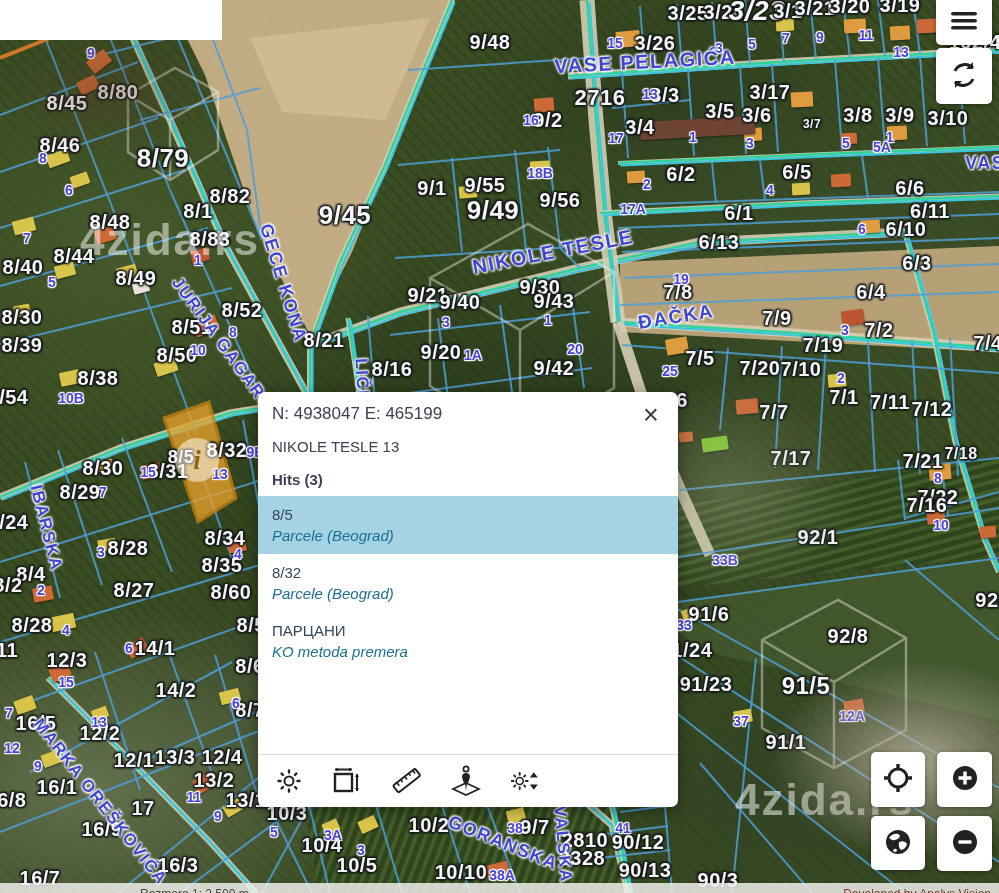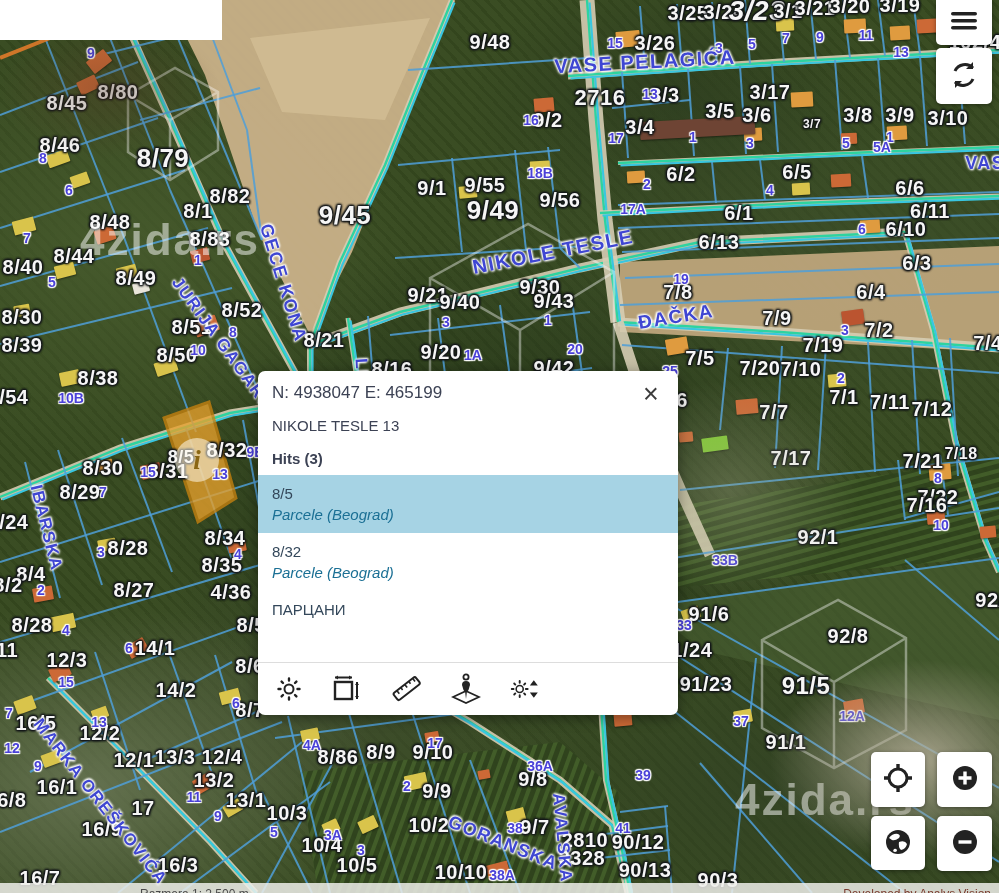--- a/index.html
+++ b/index.html
@@ -34,21 +34,21 @@
     background:rgba(255,250,235,.55);display:flex;align-items:center;justify-content:center;
     font-family:"Liberation Serif","DejaVu Serif",serif;font-style:italic;font-weight:700;
     font-size:27px;color:#8a6614;transform:translate(-50%,-50%);}
   
   #logo-box{position:absolute;left:0;top:0;width:222px;height:40px;background:#fff;}
   
   .ctl{position:absolute;background:#fff;border:none;border-radius:5px;
     box-shadow:0 1px 4px rgba(0,0,0,.4);display:flex;align-items:center;justify-content:center;
     cursor:pointer;padding:0;}
   
-  #popup{position:absolute;left:258px;top:371px;width:420px;height:344px;background:#fff;
+  #popup{position:absolute;left:258px;top:392px;width:420px;height:415px;background:#fff;
     border-radius:7px;box-shadow:0 3px 14px rgba(0,0,0,.4);color:#3c4254;}
   #popup .hdr{padding:12px 14px 0 14px;font-size:17px;font-weight:500;color:#3c4254;}
   #popup .addr{padding:14px 14px 0 14px;font-size:15px;}
   #popup .hits{padding:16px 14px 8px 14px;font-size:15px;font-weight:700;}
   #popup .row{padding:8px 14px;cursor:pointer;}
   #popup .row .rid{font-size:15px;color:#33475a;line-height:21px;}
   #popup .row .rlayer{font-size:15px;font-style:italic;color:#1a6f94;line-height:21px;}
   #popup .row.sel{background:#a6d3e4;}
   #close-btn{position:absolute;right:12px;top:8px;width:30px;height:30px;background:none;border:none;
     font-size:27px;line-height:30px;color:#3c3c3c;cursor:pointer;font-weight:300;padding:0;}
@@ -321,21 +321,21 @@
     <div class="plabel" style="left: 98px; top: 378px; font-size: 20px;">8/38</div>
     <div class="plabel" style="left: 8px; top: 397px; font-size: 20px;">8/54</div>
     <div class="plabel" style="left: 103px; top: 468px; font-size: 20px;">8/30</div>
     <div class="plabel" style="left: 80px; top: 492px; font-size: 20px;">8/29</div>
     <div class="plabel" style="left: 8px; top: 522px; font-size: 20px;">8/24</div>
     <div class="plabel" style="left: 168px; top: 471px; font-size: 20px;">8/31</div>
     <div class="plabel" style="left: 227px; top: 450px; font-size: 20px;">8/32</div>
     <div class="plabel" style="left: 128px; top: 548px; font-size: 20px;">8/28</div>
     <div class="plabel" style="left: 225px; top: 538px; font-size: 20px;">8/34</div>
     <div class="plabel" style="left: 222px; top: 565px; font-size: 20px;">8/35</div>
-    <div class="plabel" style="left: 231px; top: 592px; font-size: 20px;">4/36</div>
+    <div class="plabel" style="left: 231px; top: 592px; font-size: 20px;">8/60</div>
     <div class="plabel" style="left: 257px; top: 625px; font-size: 20px;">8/53</div>
     <div class="plabel" style="left: 134px; top: 590px; font-size: 20px;">8/27</div>
     <div class="plabel" style="left: 31px; top: 574px; font-size: 20px;">8/4</div>
     <div class="plabel" style="left: 32px; top: 625px; font-size: 20px;">8/28</div>
     <div class="plabel" style="left: 8px; top: 585px; font-size: 20px;">8/2</div>
     <div class="plabel" style="left: 250px; top: 666px; font-size: 20px;">8/6</div>
     <div class="plabel" style="left: 250px; top: 710px; font-size: 20px;">8/7</div>
     <div class="plabel" style="left: 7px; top: 650px; font-size: 20px;">11</div>
     <div class="plabel" style="left: 67px; top: 660px; font-size: 20px;">12/3</div>
     <div class="plabel" style="left: 155px; top: 648px; font-size: 20px;">14/1</div>
@@ -596,20 +596,21 @@
   <div class="row sel">
     <div class="rid">8/5</div>
     <div class="rlayer">Parcele (Beograd)</div>
   </div>
   <div class="row">
     <div class="rid">8/32</div>
     <div class="rlayer">Parcele (Beograd)</div>
   </div>
   <div class="row">
     <div class="rid">ПАРЦАНИ</div>
+    <div class="rlayer">KO metoda premera</div>
   </div>
 
   <div id="ptoolbar">
     <button class="ticon">
       <svg width="26" height="26" viewBox="0 0 26 26" fill="none" stroke="#222" stroke-width="2">
         <circle cx="13" cy="13" r="4.5"></circle>
         <g stroke-width="2.4" stroke-linecap="round">
             <path d="M13 2.5 V4.5 M13 21.5 V23.5 M2.5 13 H4.5 M21.5 13 H23.5 M5.6 5.6 L7 7 M19 19 L20.4 20.4 M20.4 5.6 L19 7 M7 19 L5.6 20.4"></path>
           </g>
       </svg>

